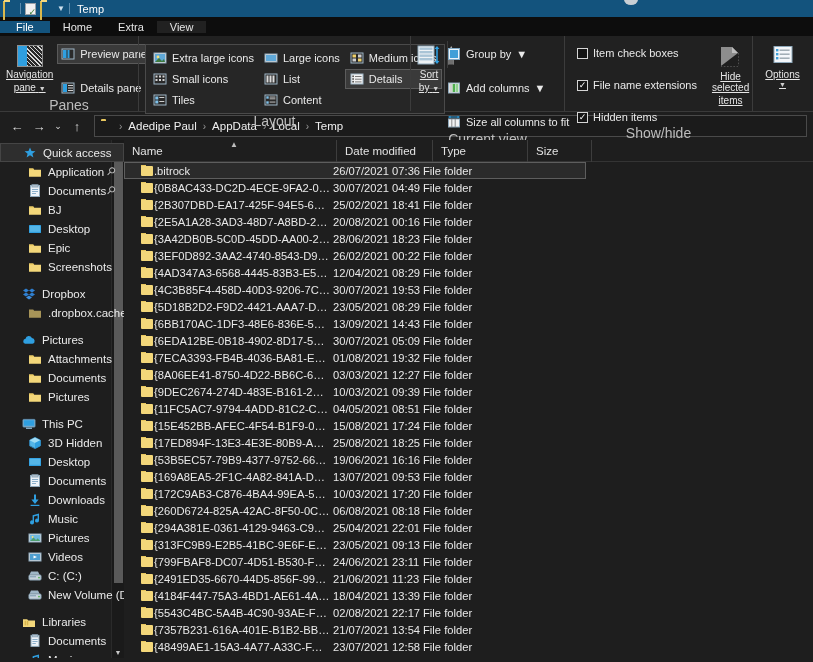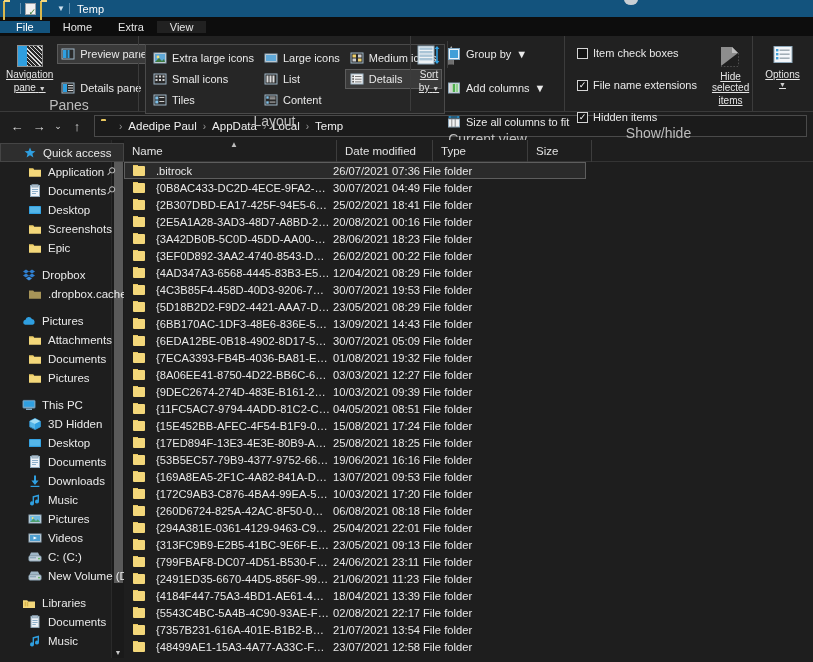--- a/index.html
+++ b/index.html
@@ -157,21 +157,21 @@
     font-size:11.5px; color:#e2e2e2; display:flex; align-items:center; padding-left:8px;
     border-right:1px solid #3d3d3d; cursor:default; position:relative; height:22px;
   }
   .sortcaret { position:absolute; top:0px; left:50%; font-size:8px; color:#bdbdbd; }
   .rows { position:relative; }
   .row {
     height:17px; display:flex; align-items:center; font-size:11.2px; color:#e8e8e8;
     cursor:default; white-space:nowrap; border:1px solid transparent;
   }
   .row.sel { background:#2b2b2b; border:1px solid #5e5e5e; width:462px; }
-  .row .c-name { width:205px; display:flex; align-items:center; gap:11px; padding-left:8px; overflow:hidden;text-align:right; }
+  .row .c-name { width:205px; display:flex; align-items:center; gap:1px; padding-left:16px; overflow:hidden;text-align:right; }
   .row .c-date { width:93px; padding-left:3px; }
   .row .c-type { width:95px; }
   .row .c-size { width:60px; }
   .fld {
     width:12px;height:10px;flex:none;background:#f3d77a;position:relative;border-radius:0 1px 1px 1px;
   }
   .fld::before{
     content:"";position:absolute;top:-2.5px;left:0;width:5px;height:2.5px;background:#e8c75e;border-radius:1px 1px 0 0;
   }
   .nm { overflow:hidden; text-overflow:ellipsis; }
@@ -499,38 +499,45 @@
               <rect x="4" y="5" width="6" height="0.9"></rect>
               <rect x="4" y="7" width="6" height="0.9"></rect>
               <rect x="4" y="9" width="4" height="0.9"></rect>
             </g>
           </svg>
           <span>Documents</span>
           <span class="pin" style="font-size: 11px;">⚲</span>
         </div>
         <div class="sb-item child">
           <svg viewBox="0 0 14 14" width="14" height="14" style="flex: 0 0 auto;">
+            <path d="M1 3.5 h4.2 l1 1.3 H13 v7 H1 z" fill="#f3d77a"></path>
+            <path d="M1 3.5 h4.2 l1 1.3 H1 z" fill="#e8c75e"></path>
+          </svg>
+          <span>BJ</span>
+        </div>
+        <div class="sb-item child">
+          <svg viewBox="0 0 14 14" width="14" height="14" style="flex: 0 0 auto;">
             <rect x="1" y="3" width="12" height="8" rx="0.6" fill="#2f9fe0"></rect>
             <rect x="1.8" y="3.8" width="10.4" height="6" fill="#55b6e8"></rect>
           </svg>
           <span>Desktop</span>
         </div>
         <div class="sb-item child">
           <svg viewBox="0 0 14 14" width="14" height="14" style="flex: 0 0 auto;">
             <path d="M1 3.5 h4.2 l1 1.3 H13 v7 H1 z" fill="#f3d77a"></path>
             <path d="M1 3.5 h4.2 l1 1.3 H1 z" fill="#e8c75e"></path>
           </svg>
-          <span>Screenshots</span>
+          <span>Epic</span>
         </div>
         <div class="sb-item child">
           <svg viewBox="0 0 14 14" width="14" height="14" style="flex: 0 0 auto;">
             <path d="M1 3.5 h4.2 l1 1.3 H13 v7 H1 z" fill="#f3d77a"></path>
             <path d="M1 3.5 h4.2 l1 1.3 H1 z" fill="#e8c75e"></path>
           </svg>
-          <span>Epic</span>
+          <span>Screenshots</span>
         </div>
         <div class="sb-gap"></div>
         <div class="sb-item root">
           <svg viewBox="0 0 14 14" width="14" height="14" style="flex: 0 0 auto;">
             <path d="M4 1.6 L7 3.6 L4 5.6 L1 3.6 Z" fill="#2f7fd0"></path>
             <path d="M10 1.6 L13 3.6 L10 5.6 L7 3.6 Z" fill="#2f7fd0"></path>
             <path d="M4 9.6 L7 7.6 L4 5.6 L1 7.6 Z" fill="#2f7fd0"></path>
             <path d="M10 9.6 L13 7.6 L10 5.6 L7 7.6 Z" fill="#2f7fd0"></path>
             <path d="M7 8.6 L10 10.6 L7 12.6 L4 10.6 Z" fill="#3f8fe0"></path>
           </svg>

